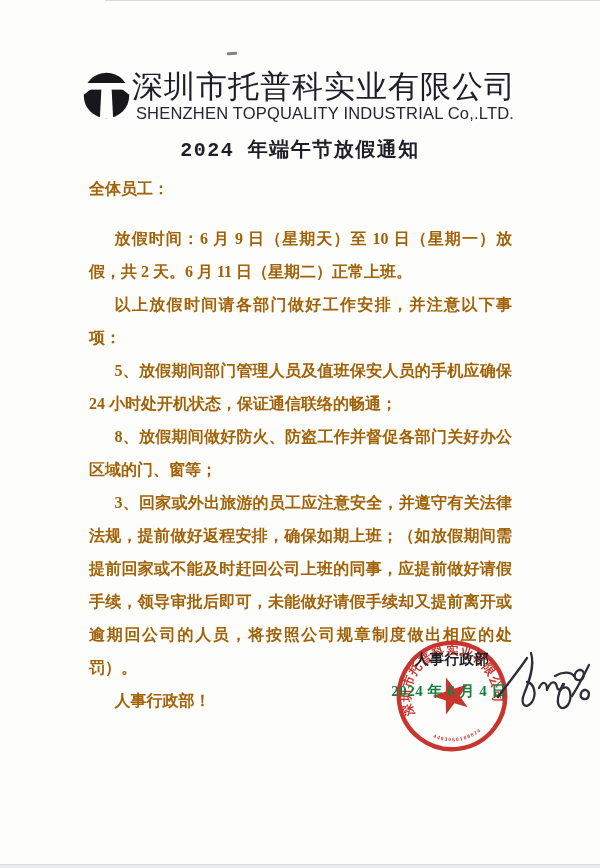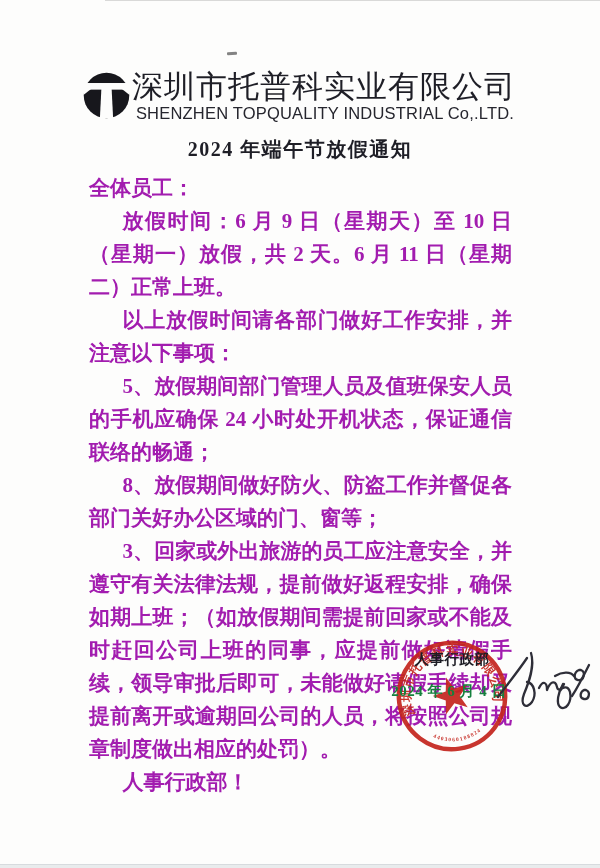--- a/index.html
+++ b/index.html
@@ -37,31 +37,31 @@
     white-space: nowrap; color: #1e1e26;
   }
   .company-en {
     position: absolute; left: 133px; top: 104px; width: 384px;
     font-family: "Liberation Sans", "DejaVu Sans", sans-serif;
     font-size: 16.5px; letter-spacing: 0.2px; color: #26262e; white-space: nowrap; text-align: center;
   }
   .doc-title {
     position: absolute; left: 0; right: 0; top: 136px;
     text-align: center; font-size: 20px; font-weight: bold;
-    letter-spacing: 1.5px; color: #1e1e26;
+    letter-spacing: 1.5px; color: #1e1e26; font-family: Liberation Mono, monospace;
   }
   
   .body {
     position: absolute; left: 89px; width: 423px; top: 172px;
-    font-size: 21px; line-height: 33px; font-weight: 600;
-    text-align: justify; color: #a21caf;
+    font-size: 16px; line-height: 33px; font-weight: 600;
+    text-align: justify; color: #a16207;
   }
   .body p { margin: 0; text-indent: 1.6em; }
   .body p.no-indent { text-indent: 0; }
-  .body p.gap-top { margin-top: 0; }
+  .body p.gap-top { margin-top: 17px; }
   
   .seal-svg {
     position: absolute; left: 394px; top: 638px; width: 116px; height: 116px;
     transform: rotate(-8deg); opacity: .92; z-index: 1;
   }
   .dept {
     position: absolute; left: 394px; top: 650px; width: 116px;
     text-align: center; font-size: 14.5px; font-weight: bold;
     letter-spacing: 0.5px; color: #1c1c23; z-index: 2;
   }

